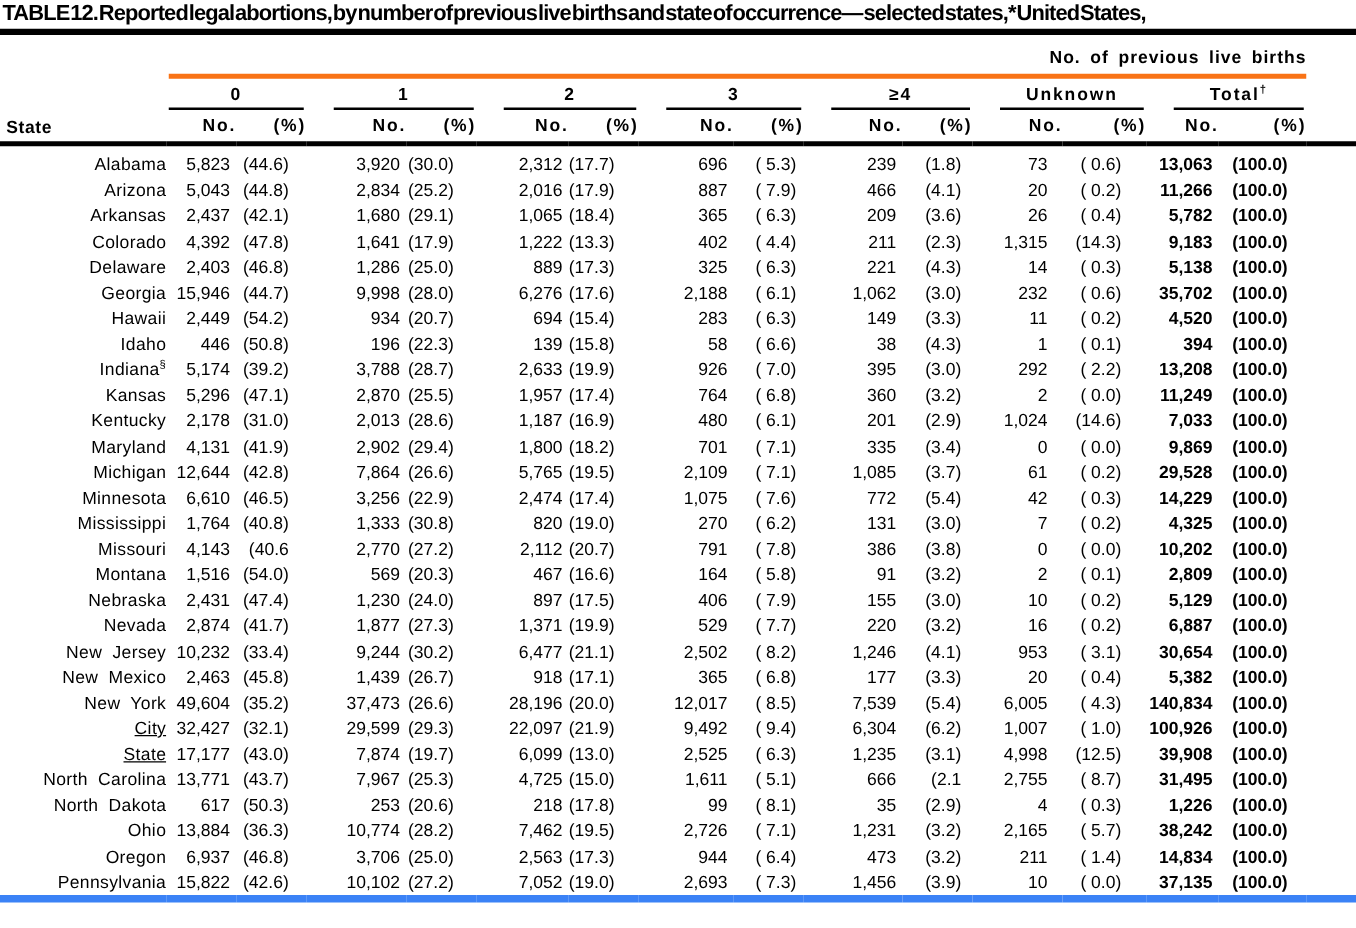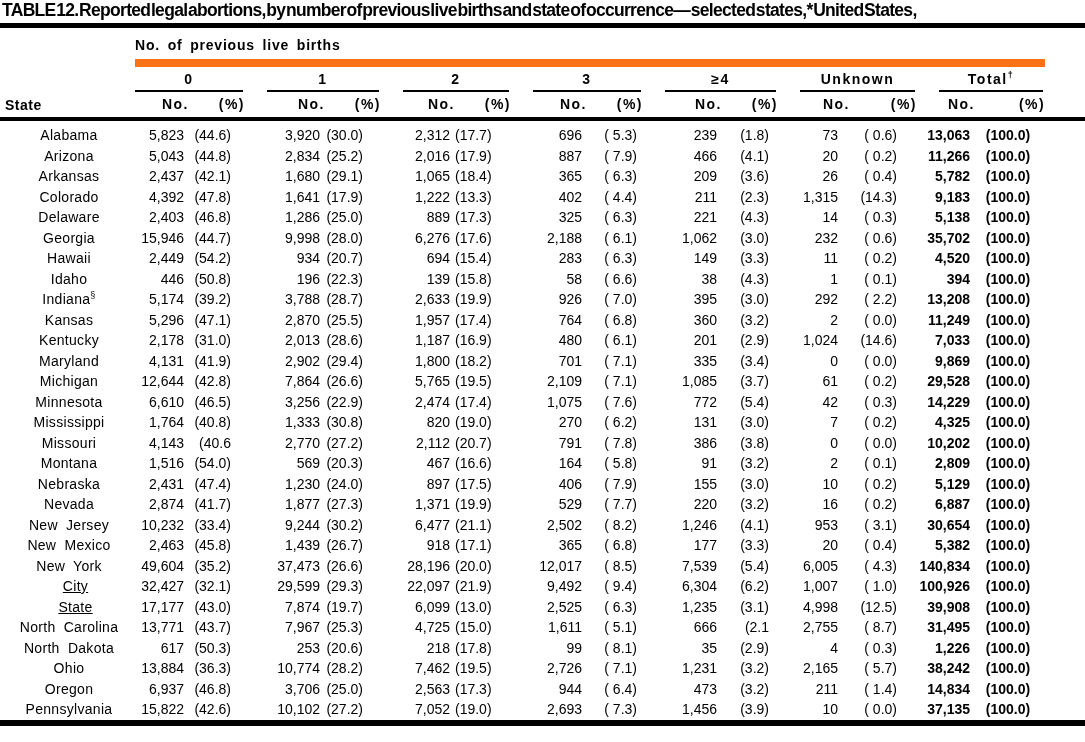--- a/index.html
+++ b/index.html
@@ -21,55 +21,55 @@
   table{border-collapse:collapse;table-layout:fixed;width:1085px;}
   th,td{padding:0;font-size:14px;}
 
   thead th{font-weight:bold;vertical-align:bottom;}
   .state-h{
     text-align:left;padding:0 0 4px 5px;border-bottom:4px solid #000;
     letter-spacing:0.5px;
   }
   .spanner-cell{vertical-align:bottom;}
   .spanner-inner{
-    border-bottom:8px solid #f97316;text-align:left;
+    border-bottom:4px solid #f97316;text-align:right;
     padding:9px 0 6px 0;margin-left:2px;
     letter-spacing:0.8px;word-spacing:3px;white-space:nowrap;
   }
   .grp{vertical-align:bottom;}
   .grp-inner{
     border-bottom:2px solid #000;text-align:center;
     padding:4px 0 3px 0;margin:0 2px 0 22px;
     letter-spacing:1.5px;white-space:nowrap;
   }
   tr.grp-row th:first-child .grp-inner{margin-left:2px;}
   .sub{
     text-align:right;padding:4px 0 5px 0;border-bottom:4px solid #000;
     letter-spacing:1.5px;white-space:nowrap;
   }
   .filler-top{border-bottom:none;}
   .filler-bottom{border-bottom:4px solid #000;}
 
   
   tbody td{height:20.5px;line-height:20.5px;white-space:pre;overflow:hidden;}
   tbody tr:first-child td{padding-top:4px;}
-  td.state{text-align:center;padding-left:5px;word-spacing:4px;letter-spacing:0.3px;}
+  td.state{text-align:right;padding-left:5px;word-spacing:4px;letter-spacing:0.3px;}
   td.state.indent{padding-left:18px;text-decoration:underline;}
   td.no{text-align:right;padding-right:5px;}
   td.pct{text-align:right;}
   td.c3{padding-right:14px;}   
   td.c5{padding-right:18px;}   
   td.c7{padding-right:22px;}   
   td.c9{padding-right:6px;}    
   td.c11{padding-right:9px;}   
   td.c12{padding-right:12px;}  
   td.c13{padding-right:20px;}  
   td.c15{padding-right:15px;}  
   td.total{font-weight:bold;}
-  tbody tr:last-child td{border-bottom:6px solid #000000;}
+  tbody tr:last-child td{border-bottom:6px solid #3b82f6;}
   sup{font-size:9px;vertical-align:super;line-height:0;}
 </style>
 </head>
 <body>
 
 <div class="page">
 
   <div class="title-block">
     <div class="title-line">TABLE 12. Reported legal abortions, by number of previous live births and state of occurrence— selected states,* United States,</div>
   </div>

